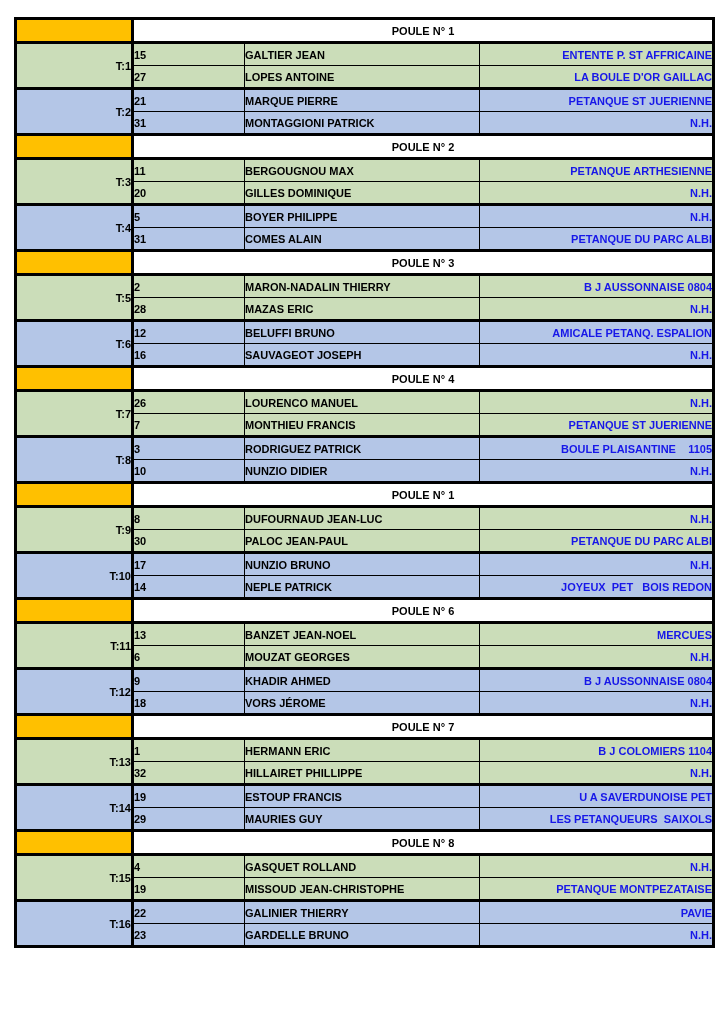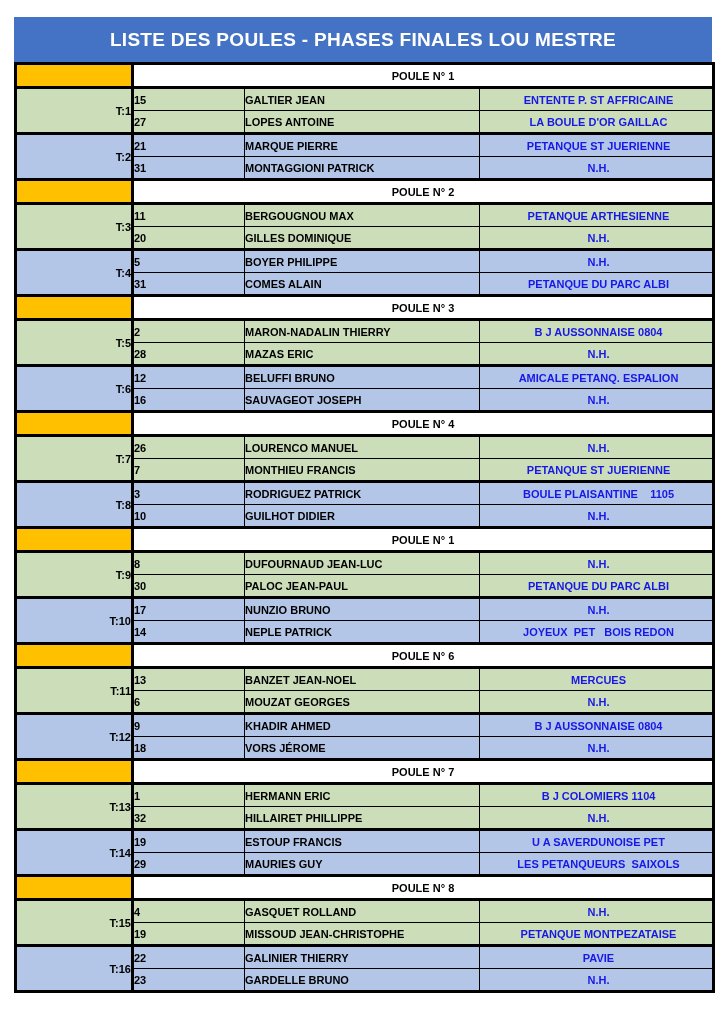--- a/index.html
+++ b/index.html
@@ -41,29 +41,28 @@
   .terrain-cell {
     text-align: right;
     border-left-width: 3px; border-right-width: 3px;
     border-top-width: 3px; border-bottom-width: 3px;
   }
   tr.row-first td { border-top-width: 3px; }
   tr.row-last td { border-bottom-width: 3px; }
   .num-cell { text-align: left; }
   .name-cell { text-align: left; }
   .club-cell {
-    padding-left: 5px; text-align: center;
+    padding-left: 5px; text-align: right;
     color: var(--club-text); border-right-width: 3px; white-space: pre; margin-top: 41px;
   }
 </style>
 </head>
 <body>
 
 <div class="page">
-  <div class="title-bar">LISTE DES POULES - PHASES FINALES LOU MESTRE</div>
   <table class="poules-table">
     <colgroup>
       <col style="width:117px">
       <col style="width:112px">
       <col style="width:235px">
       <col style="width:234px">
     </colgroup>
     <tbody>
         <tr class="poule-header-row">
           <td class="marker-cell"></td>
@@ -159,21 +158,21 @@
           <td class="club-cell">PETANQUE ST JUERIENNE</td>
         </tr>
         <tr class="player-row blue row-first">
           <td class="terrain-cell" rowspan="2">T:8</td>
           <td class="num-cell">3</td>
           <td class="name-cell">RODRIGUEZ PATRICK</td>
           <td class="club-cell">BOULE PLAISANTINE    1105</td>
         </tr>
         <tr class="player-row blue row-last">
           <td class="num-cell">10</td>
-          <td class="name-cell">GUILHOT DIDIER</td>
+          <td class="name-cell">NUNZIO DIDIER</td>
           <td class="club-cell">N.H.</td>
         </tr>
         <tr class="poule-header-row">
           <td class="marker-cell"></td>
           <td class="poule-label-cell" colspan="3">POULE N° 1</td>
         </tr>
         <tr class="player-row green row-first">
           <td class="terrain-cell" rowspan="2">T:9</td>
           <td class="num-cell">8</td>
           <td class="name-cell">DUFOURNAUD JEAN-LUC</td>

